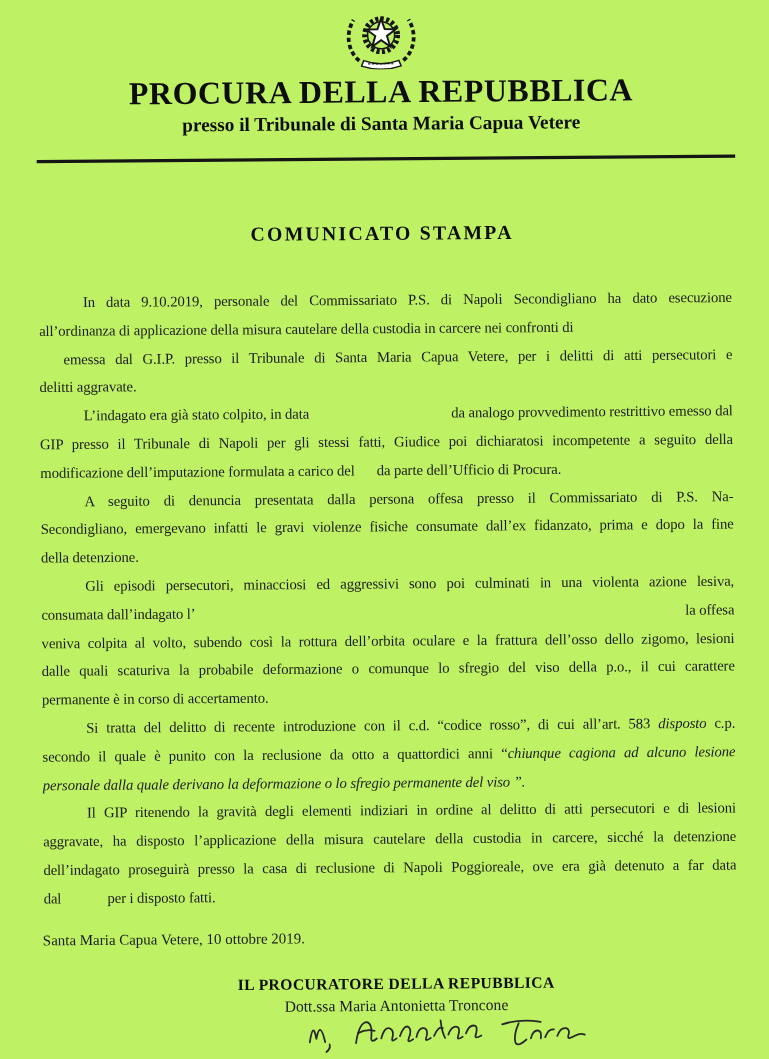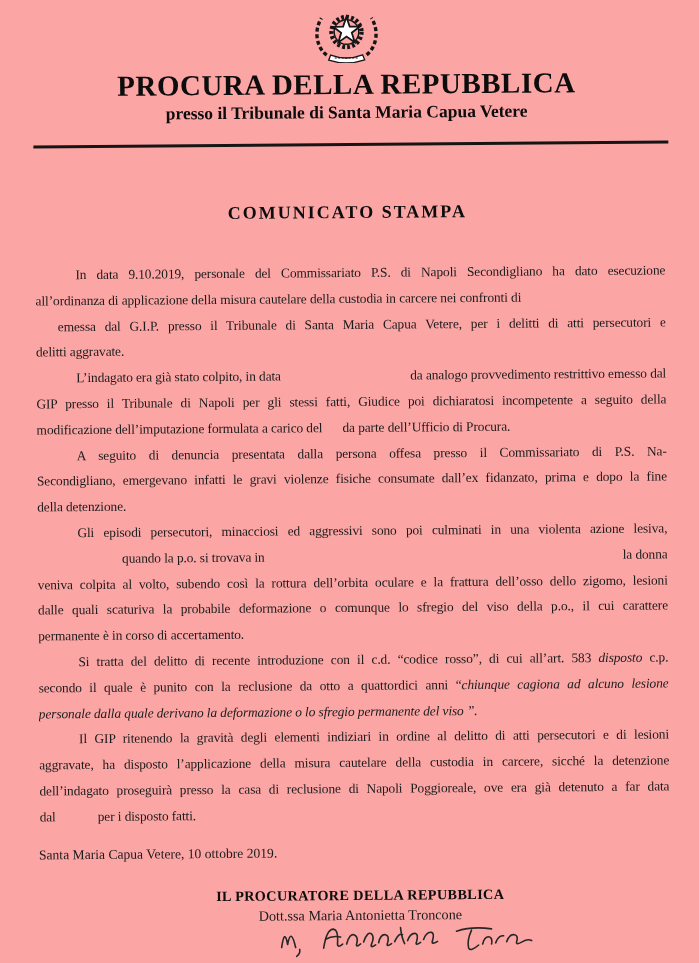--- a/index.html
+++ b/index.html
@@ -1,16 +1,16 @@
 <!DOCTYPE html>
 <html><head>
 <meta charset="utf-8">
 <style>
   html,body{margin:0;padding:0;background:#e9e9e9;}
-  .page{position:relative;width:699px;height:963px;background:#fca5a5;overflow:hidden;
+  .page{position:relative;width:699px;height:963px;background:#bef264;overflow:hidden;
         font-family:"Liberation Serif","DejaVu Serif",serif;color:#1b1b1b;margin:0 auto;}
   .sheet{position:absolute;inset:0;transform:rotate(-0.45deg);transform-origin:50% 50%;}
   .emblem{position:absolute;top:5px;left:50%;transform:translateX(-50%);}
   .title{position:absolute;top:68px;left:0;right:0;text-align:center;
          font-size:29px;font-weight:bold;letter-spacing:.5px;color:#0d0d0d;white-space:nowrap;}
   .subtitle{position:absolute;top:102px;left:0;right:0;text-align:center;
          font-size:17.5px;font-weight:bold;color:#0d0d0d;white-space:nowrap;}
   .rule{position:absolute;top:143px;left:36px;right:28px;height:3px;background:#151515;}
   .heading{position:absolute;top:202px;left:0;right:0;text-align:center;
          font-size:18px;font-weight:bold;letter-spacing:2px;color:#0d0d0d;white-space:nowrap;}
@@ -67,24 +67,24 @@
           <span class="gap" style="flex: 1 0 35px;"></span>
           <span class="seg">da analogo provvedimento restrittivo emesso dal</span>
         </div>
         <div class="line j"><span class="seg">GIP presso il Tribunale di Napoli per gli stessi fatti, Giudice poi dichiaratosi incompetente a seguito della</span></div>
         <div class="line l"><span class="seg">modificazione dell’imputazione formulata a carico del</span><span class="gap" style="width: 20px;"></span><span class="seg">da parte dell’Ufficio di Procura.</span></div>
         <div class="line j"><span class="gap" style="width: 40px;"></span><span class="seg">A seguito di denuncia presentata dalla persona offesa presso il Commissariato di P.S. Na-</span></div>
         <div class="line j"><span class="seg">Secondigliano, emergevano infatti le gravi violenze fisiche consumate dall’ex fidanzato, prima e dopo la fine</span></div>
         <div class="line l"><span class="seg">della detenzione.</span></div>
         <div class="line j"><span class="gap" style="width: 40px;"></span><span class="seg">Gli episodi persecutori, minacciosi ed aggressivi sono poi culminati in una violenta azione lesiva,</span></div>
         <div class="line f">
+          <span class="seg">consumata dall’indagato l’</span>
           <span class="gap" style="flex: 1 0 30px;"></span>
-          <span class="seg">quando la p.o. si trovava in</span>
           <span class="gap" style="flex: 4 0 140px;"></span>
-          <span class="seg">la donna</span>
+          <span class="seg">la offesa</span>
         </div>
         <div class="line j"><span class="seg">veniva colpita al volto, subendo così la rottura dell’orbita oculare e la frattura dell’osso dello zigomo, lesioni</span></div>
         <div class="line j"><span class="seg">dalle quali scaturiva la probabile deformazione o comunque lo sfregio del viso della p.o., il cui carattere</span></div>
         <div class="line l"><span class="seg">permanente è in corso di accertamento.</span></div>
         <div class="line j"><span class="gap" style="width: 40px;"></span><span class="seg">Si tratta del delitto di recente introduzione con il c.d. “codice rosso”, di cui all’art. 583 </span><span class="seg it">disposto</span><span class="seg"> c.p.</span></div>
         <div class="line j"><span class="seg">secondo il quale è punito con la reclusione da otto a quattordici anni “</span><span class="seg it">chiunque cagiona ad alcuno lesione</span></div>
         <div class="line l"><span class="seg it">personale dalla quale derivano la deformazione o lo sfregio permanente del viso ”.</span></div>
         <div class="line j"><span class="gap" style="width: 40px;"></span><span class="seg">Il GIP ritenendo la gravità degli elementi indiziari in ordine al delitto di atti persecutori e di lesioni</span></div>
         <div class="line j"><span class="seg">aggravate, ha disposto l’applicazione della misura cautelare della custodia in carcere, sicché la detenzione</span></div>
         <div class="line j"><span class="seg">dell’indagato proseguirà presso la casa di reclusione di Napoli Poggioreale, ove era già detenuto a far data</span></div>

